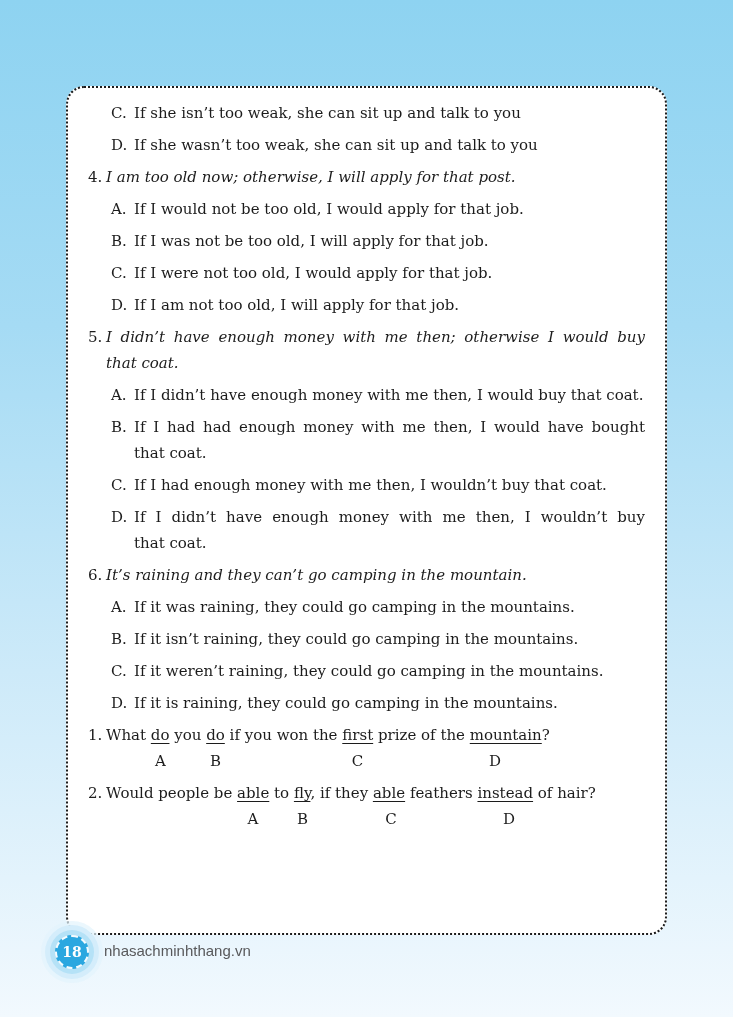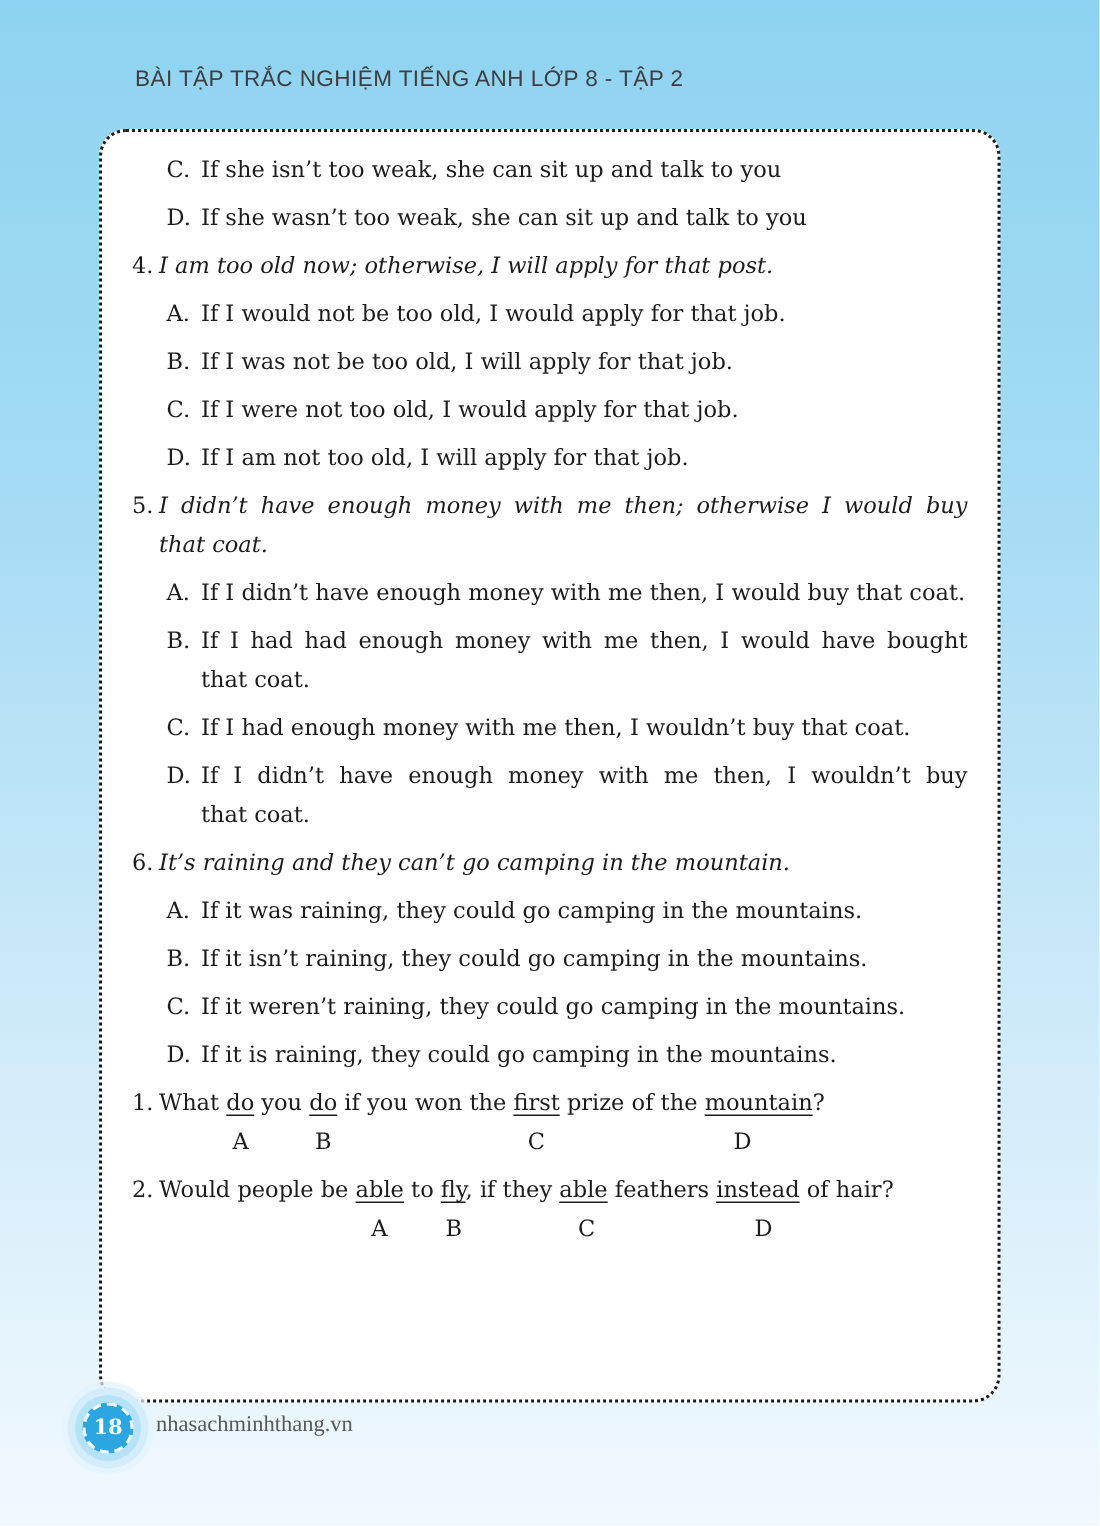--- a/index.html
+++ b/index.html
@@ -41,31 +41,28 @@
     position:absolute; left:55px; top:935px; width:34px; height:34px;
     box-sizing:border-box; border-radius:50%;
     background:var(--badge-blue,#2aa7e0);
     border:2px dashed rgba(255,255,255,.95);
     box-shadow:0 0 0 5px #b5e2f7, 0 0 0 10px #d4edfb, 0 0 0 14px rgba(226,243,252,.7);
     display:flex; align-items:center; justify-content:center;
     color:#fff; font-weight:bold; font-size:14px; font-family:"DejaVu Serif", serif;
   }
   .footer-site{
     position:absolute; left:104px; top:942px;
-    font-family:Liberation Serif, serif;
+    font-family:Liberation Sans, sans-serif;
     font-size:15px; color:#58595b;text-align:center;
   }
 </style>
 </head>
 <body>
 
 <div class="page">
-  <div class="page-header">
-    <span>BÀI TẬP TRẮC NGHIỆM TIẾNG ANH LỚP 8 - TẬP 2</span>
-  </div>
 
   <div class="box">
     <div id="leading">
         <div class="opt-row">
           <span class="opt-label">C.</span>
           <div class="opt-body">
             <div class="txt-line">If she isn’t too weak, she can sit up and talk to you</div>
           </div>
         </div>
         <div class="opt-row">

